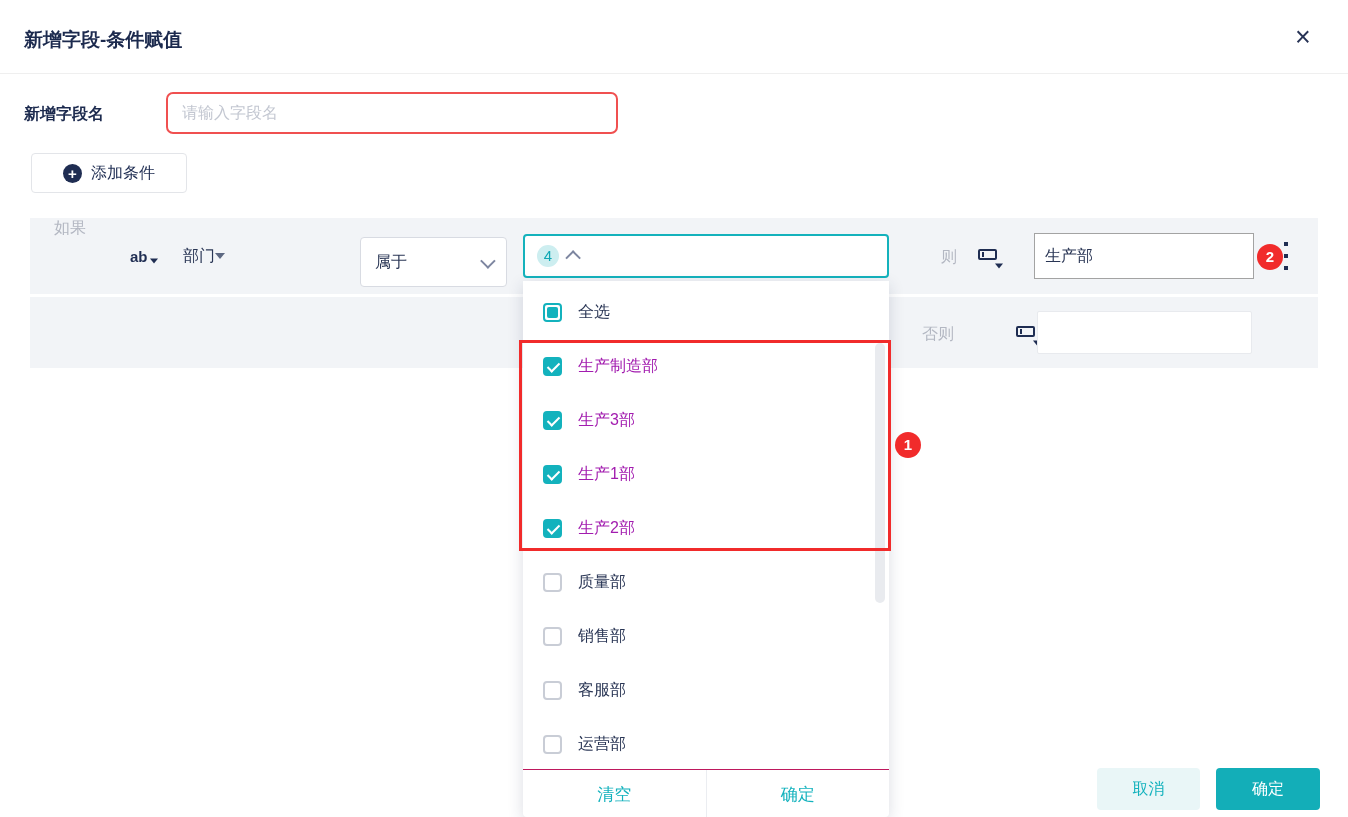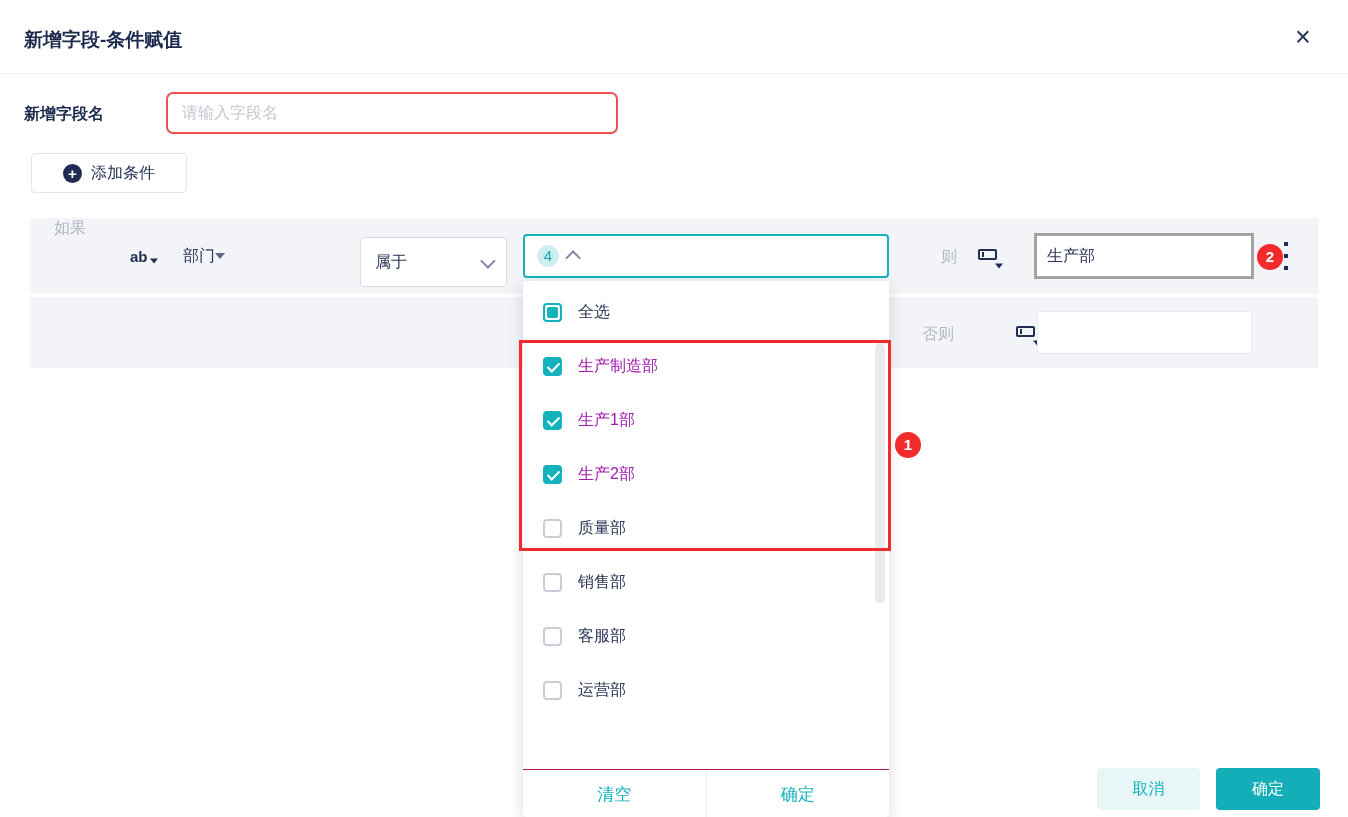--- a/index.html
+++ b/index.html
@@ -48,21 +48,21 @@
   .cnt-badge{min-width:22px;height:22px;border-radius:11px;background:#cdeef0;color:#0fa8b4;font-size:15px;
     line-height:22px;text-align:center;margin:0 10px 0 0;}
   
   .vt-ic{position:relative;display:inline-block;width:24px;height:20px;cursor:pointer;}
   .vt-ic .box{position:absolute;left:0;top:2px;width:19px;height:11px;box-sizing:border-box;
     border:2px solid #1f2d52;border-radius:2px;}
   .vt-ic .box::before{content:"";position:absolute;left:2px;top:1px;width:2px;height:5px;background:#1f2d52;}
   .vt-ic .tri-dn{position:absolute;right:-2px;bottom:-2px;border-top-color:#1f2d52;transform:scale(.8);}
   
   .then-box{position:absolute;left:1034px;top:233px;width:220px;height:46px;box-sizing:border-box;
-    border:3px solid #a3a3a3;background:#fff;}
+    border:1px solid #a3a3a3;background:#fff;}
   .then-input{width:100%;height:100%;border:0;outline:none;font-size:16px;padding:0 10px;box-sizing:border-box;
     color:#2a3655;font-family:inherit;background:#fff;}
   .else-input{position:absolute;left:1037px;top:311px;width:215px;height:43px;box-sizing:border-box;
     border:1px solid #e8eaee;border-radius:2px;font-size:16px;padding:0 10px;outline:none;background:#fff;
     font-family:inherit;color:#2a3655;}
   .dots{position:absolute;left:1284px;top:242px;width:5px;height:30px;cursor:pointer;}
   .dots i{position:absolute;left:0;width:4px;height:4px;background:#1f2d52;}
   .dots i:nth-child(1){top:0;} .dots i:nth-child(2){top:12px;} .dots i:nth-child(3){top:24px;}
   
   .panel{position:absolute;left:523px;top:281px;width:366px;height:536px;background:#fff;
@@ -160,20 +160,24 @@
     <div class="dd-item">
       <span class="cb indet"></span>
       <span class="dd-label">全选</span>
     </div>
     <div class="dd-item checked">
       <span class="cb"></span>
       <span class="dd-label">生产制造部</span>
       </div>
     <div class="dd-item checked">
       <span class="cb"></span>
+      <span class="dd-label">生产3部</span>
+      </div>
+    <div class="dd-item checked">
+      <span class="cb"></span>
       <span class="dd-label">生产1部</span>
       </div>
     <div class="dd-item checked">
       <span class="cb"></span>
       <span class="dd-label">生产2部</span>
       </div>
     <div class="dd-item">
       <span class="cb"></span>
       <span class="dd-label">质量部</span>
       </div>

